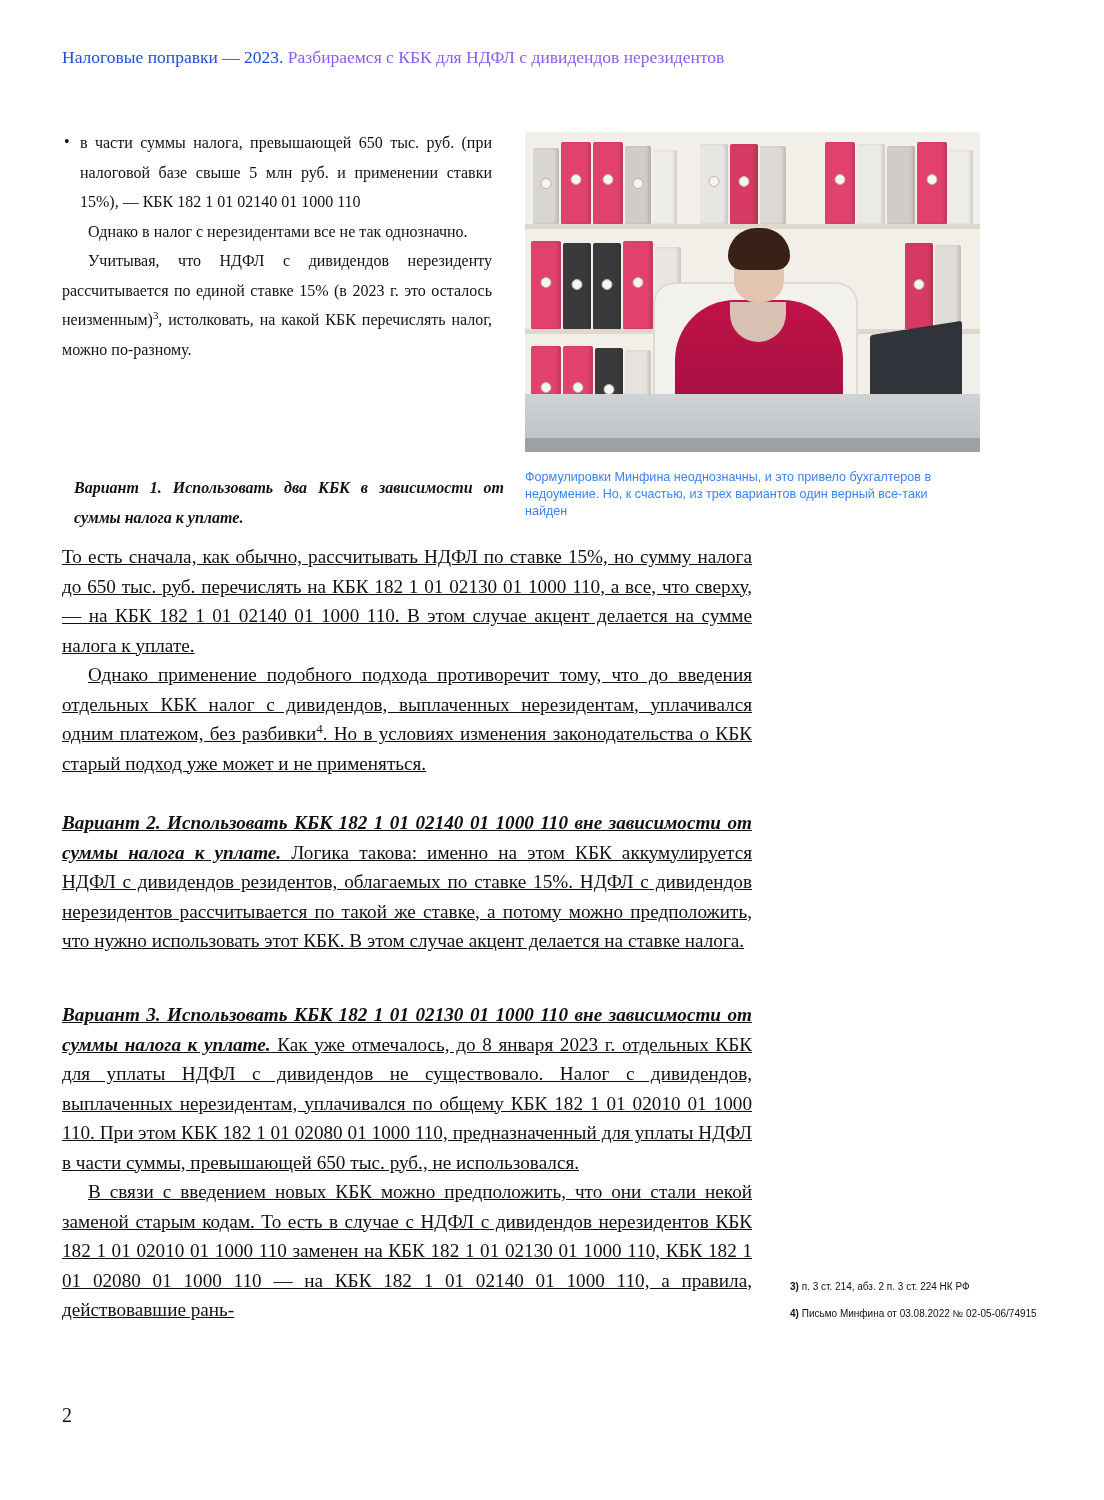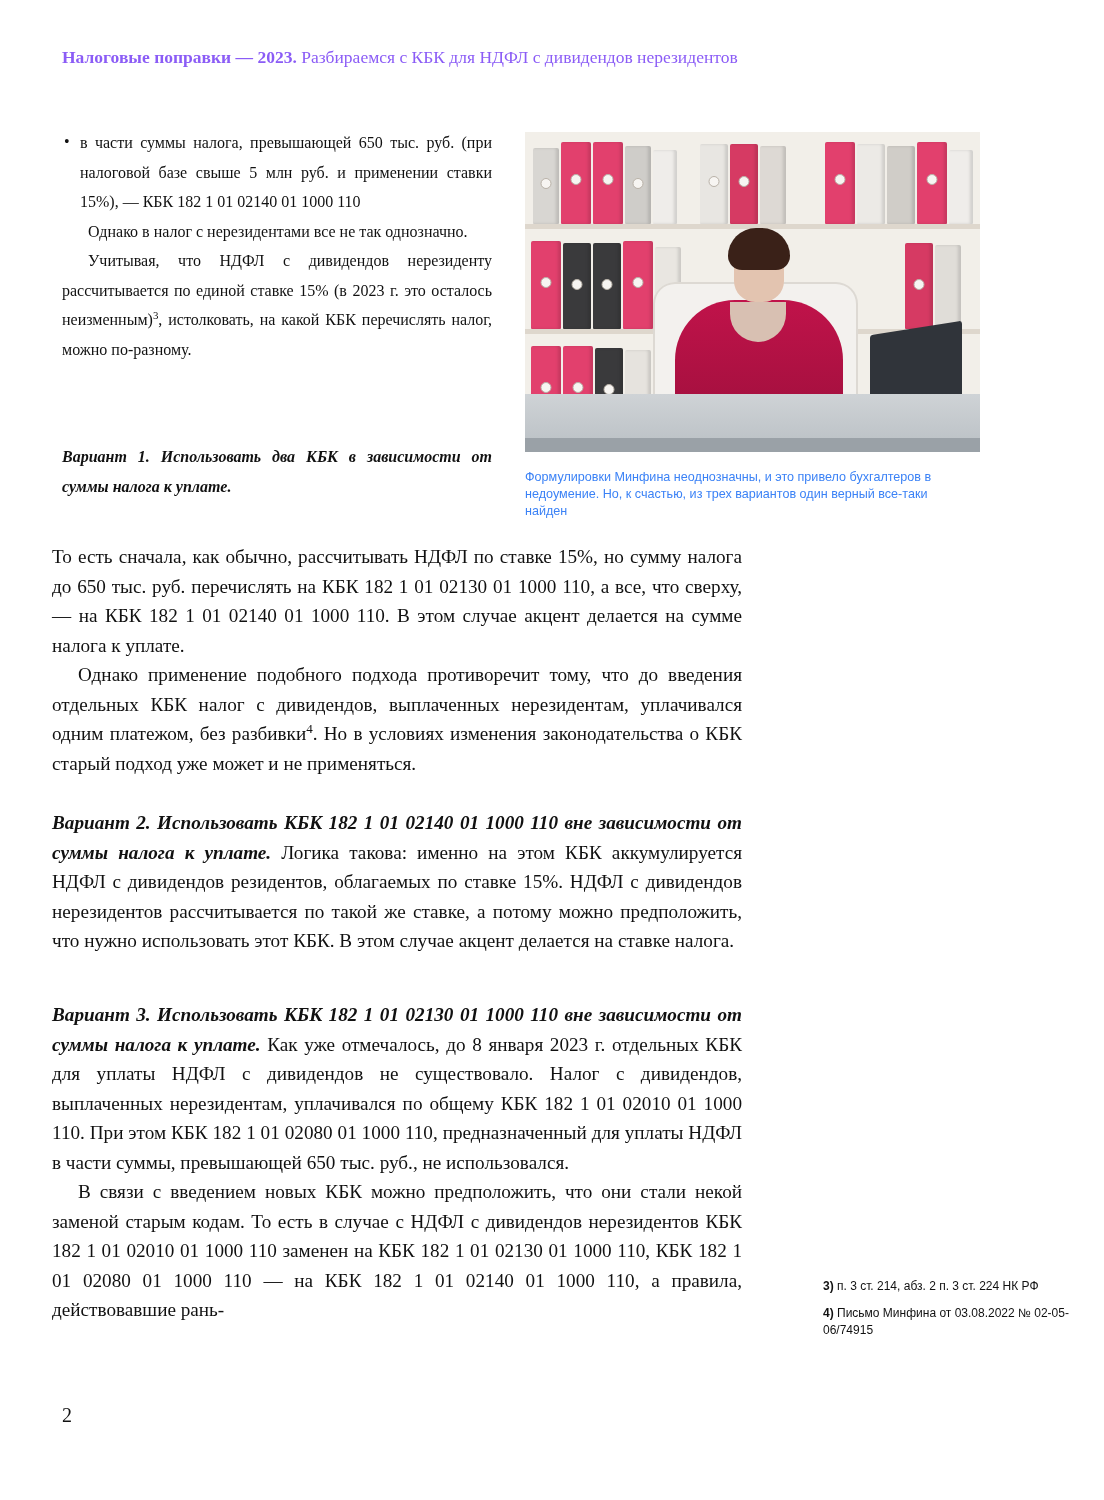--- a/index.html
+++ b/index.html
@@ -28,45 +28,46 @@
     position: absolute;
     left: 62px;
     top: 46px;
     width: 980px;
     font-family: "Liberation Serif", serif;
     font-size: 17.5px;
     line-height: 22px;
     white-space: nowrap;
   }
   .runhead .rh-bold {
-    color: #8b5cf6;
-    font-weight: bold;
+    color: #1d4ed8;
+    font-weight: normal;
   }
   .runhead .rh-rest {
     color: #8b5cf6;
     font-weight: normal;
   }
 
   
   .col-left {
     position: absolute;
     left: 62px;
     top: 128px;
     width: 430px;
     font-size: 16px;
     line-height: 29.5px;
     text-align: justify;
   }
   .col-full {
     position: absolute;
-    left: 52px;
+    left: 62px;
     width: 690px;
     font-size: 19.2px;
     line-height: 29.5px;
     text-align: justify;
+    text-decoration: underline;
   }
 
   p {
     margin: 0;
   }
   p.indent {
     text-indent: 26px;
   }
   .bullet-item {
     position: relative;
@@ -221,24 +222,23 @@
     width: 448px;
   }
 
   
   .footnotes {
     position: absolute;
     left: 790px;
     top: 1278px;
     width: 248px;
     font-family: "Liberation Sans", sans-serif;
-    font-size: 12px;
+    font-size: 10px;
     line-height: 17.5px;
     color: #111;
-    margin-left: 33px;
   }
   .footnotes .fn {
     margin-bottom: 9px;
   }
   .footnotes .fn-num {
     font-weight: bold;
   }
 
   
   .folio {
@@ -340,21 +340,21 @@
     </div>
     <div class="caption">Формулировки Минфина неоднозначны, и это привело бухгалтеров в недоумение. Но, к счастью, из трех вариантов один верный все-таки найден</div>
   </div>
 
   <div class="col-left">
     <p class="bullet-item">в части суммы налога, превышающей 650 тыс. руб. (при налоговой базе свыше 5 млн руб. и применении ставки 15%), — КБК 182 1 01 02140 01 1000 110</p>
     <p class="indent">Однако в налог с нерезидентами все не так однозначно.</p>
     <p class="indent"><span>Учитывая, что НДФЛ с дивидендов нерезиденту рассчитывается по единой ставке 15% (в 2023 г. это осталось неизменным)</span><sup>3</sup><span>, истолковать, на какой КБК перечислять налог, можно по-разному.</span></p>
   </div>
 
-  <div class="col-left" style="top:442px;">
+  <div class="col-left" style="top:473px;margin-left:12px;">
     <p class="variant-head">Вариант 1.  Использовать два КБК в зависимости от суммы налога к уплате.</p>
   </div>
 
   <div class="col-full" style="top:542px;">
     <p style="text-indent:0;"> То есть сначала, как обычно, рассчитывать НДФЛ по ставке 15%, но сумму налога до 650 тыс. руб. перечислять на КБК 182 1 01 02130 01 1000 110, а все, что сверху, — на КБК 182 1 01 02140 01 1000 110. В этом случае акцент делается на сумме налога к уплате.</p>
     <p class="indent"><span>Однако применение подобного подхода противоречит тому, что до введения отдельных КБК налог с дивидендов, выплаченных нерезидентам, уплачивался одним платежом, без разбивки</span><sup>4</sup><span>. Но в условиях изменения законодательства о КБК старый подход уже может и не применяться.</span></p>
   </div>
 
   <div class="col-full" style="top:808px;">
     <p><span class="variant-head">Вариант 2.  Использовать КБК 182 1 01 02140 01 1000 110 вне зависимости от суммы налога к уплате.</span><span class="run-normal"> Логика такова: именно на этом КБК аккумулируется НДФЛ с дивидендов резидентов, облагаемых по ставке 15%. НДФЛ с дивидендов нерезидентов рассчитывается по такой же ставке, а потому можно предположить, что нужно использовать этот КБК. В этом случае акцент делается на ставке налога.</span></p>

